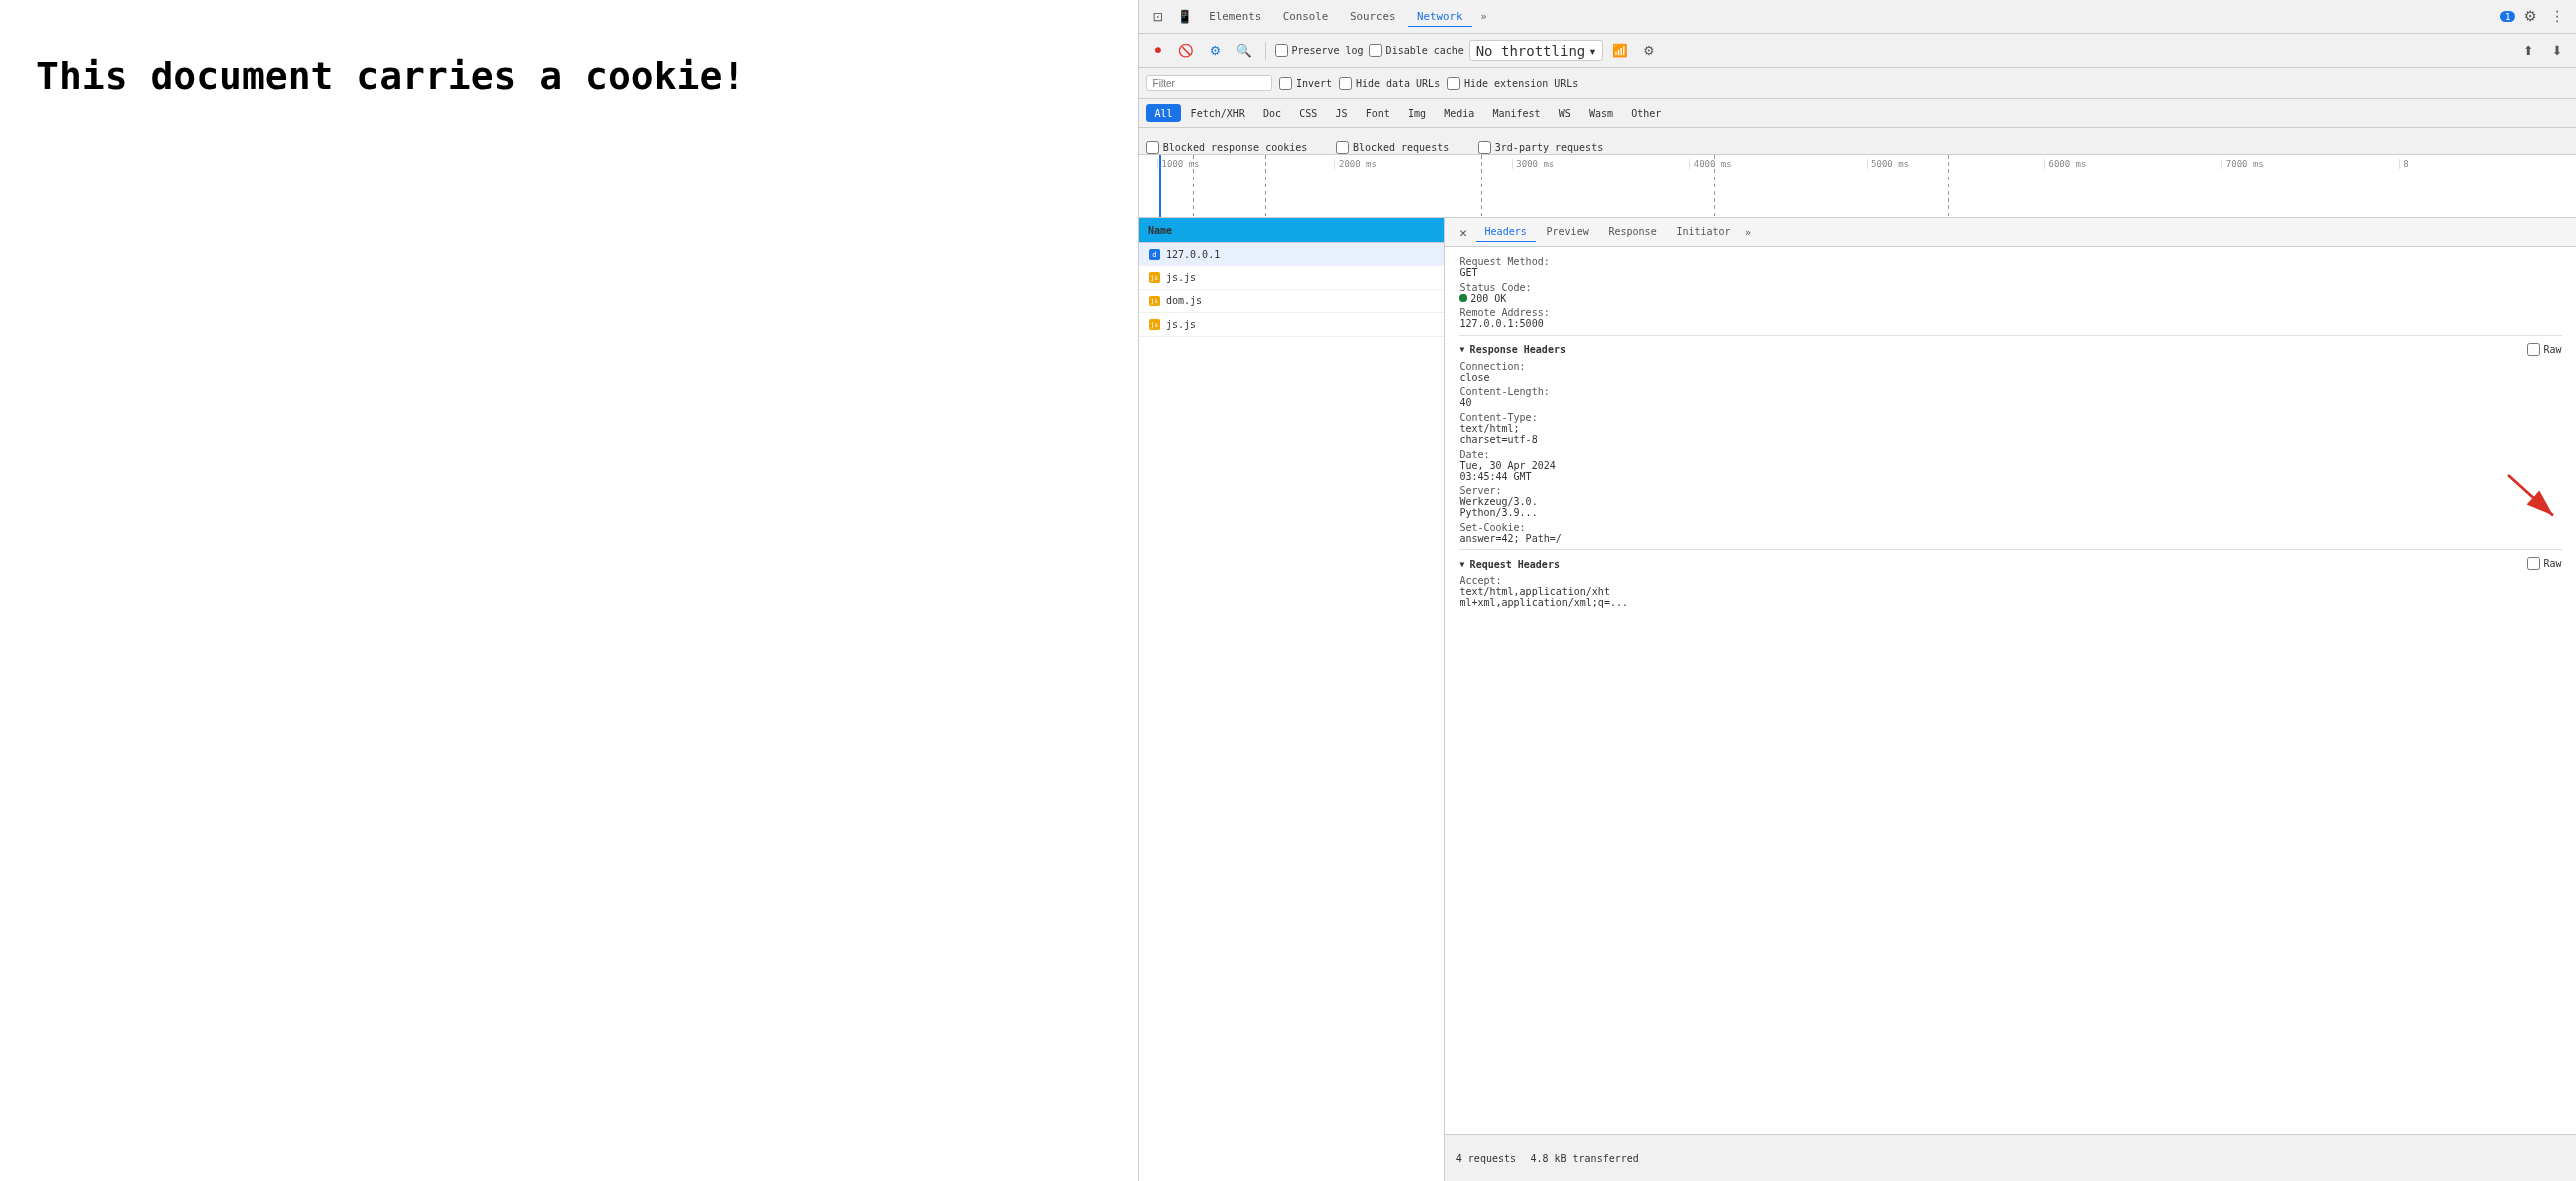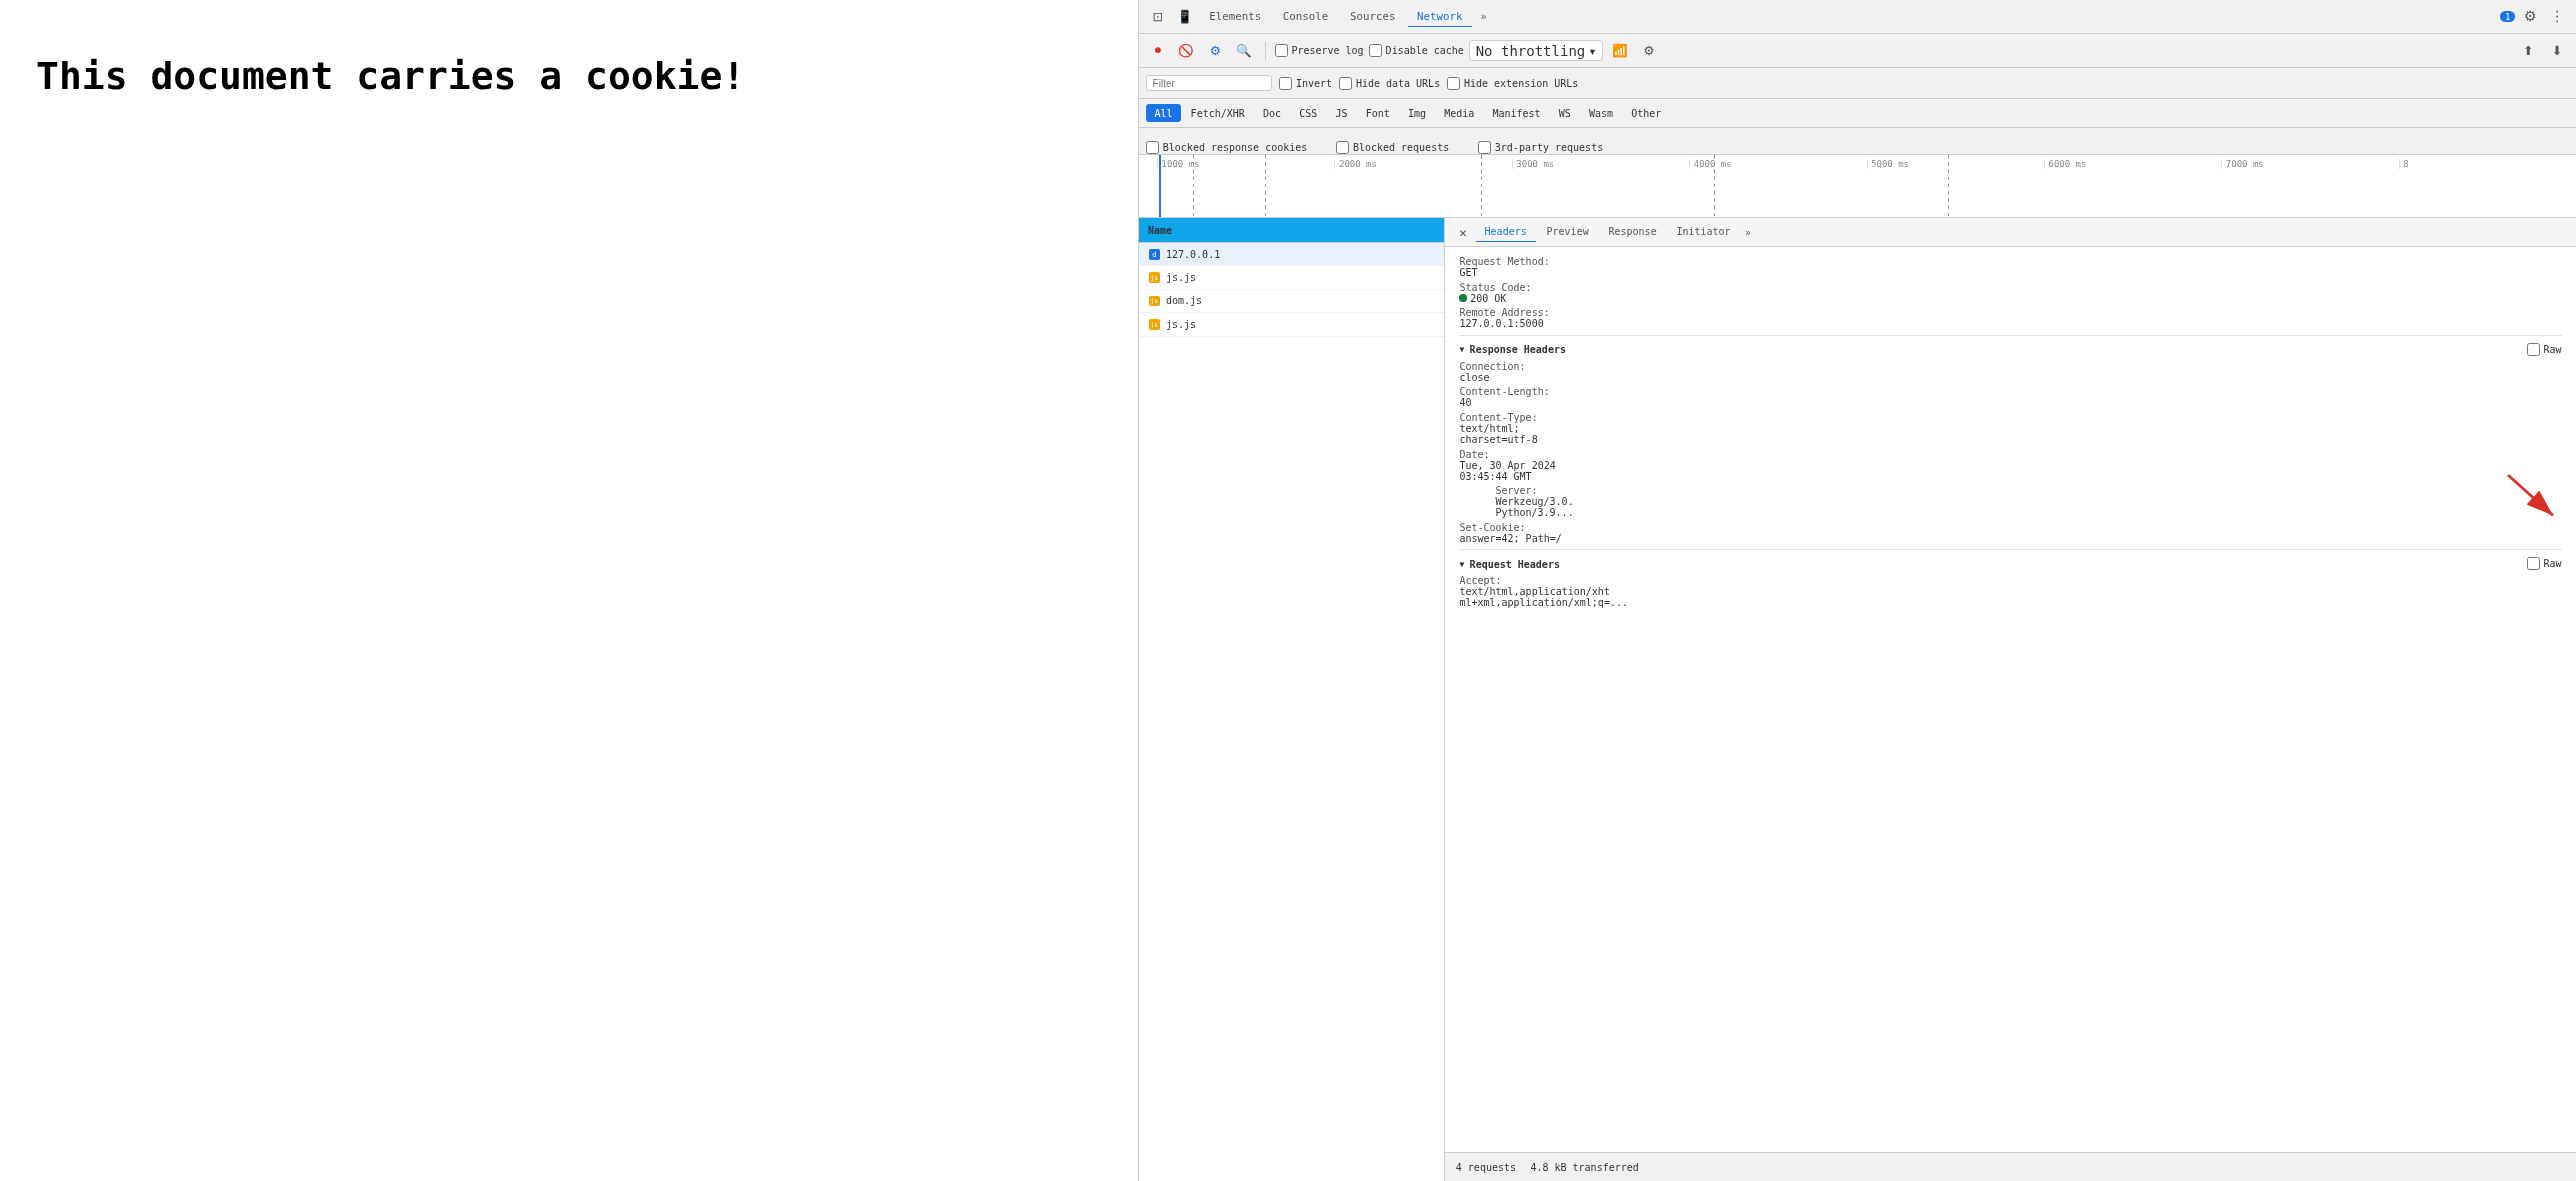--- a/index.html
+++ b/index.html
@@ -446,35 +446,34 @@
       color: #333;
     }
     .section-divider {
       height: 0.9px;
       background: #e0e0e0;
       margin: 3.6px 0;
     }
 
     
     #status-bar {
-      height: 29px;
+      height: 47px;
       background: #f1f1f1;
       border-top: 0.9px solid #ccc;
       display: flex;
       align-items: center;
       padding: 0 10.8px;
       font-size: 10px;
       color: #333;
       gap: 14.4px;
     }
 
     
     .red-arrow-overlay {
       position: relative;
-      margin-left: 36px;
     }
     .red-arrow-svg {
       position: absolute;
       right: -9px;
       bottom: -18px;
       pointer-events: none;
     }
   </style>
 </head>
 <body>

